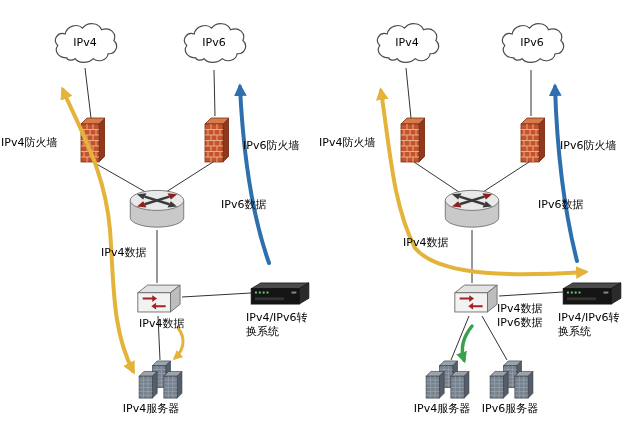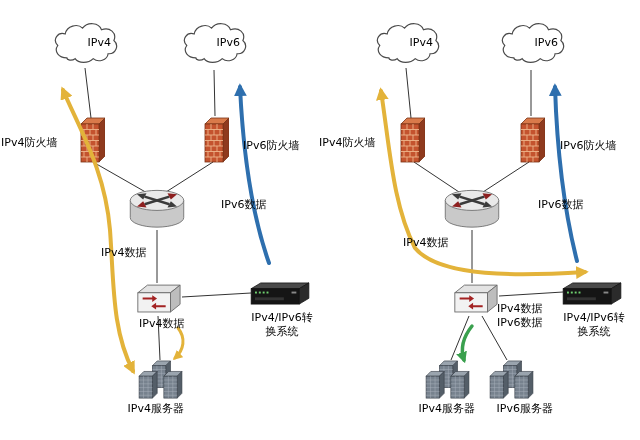--- a/index.html
+++ b/index.html
@@ -1,22 +1,22 @@
 <!DOCTYPE html>
 <html><head>
 <meta charset="utf-8">
 <style>
   * { margin:0; padding:0; box-sizing:border-box; }
   html,body { background:#ffffff; font-family:"DejaVu Sans","Liberation Sans",sans-serif; }
   .canvas { position:relative; width:640px; height:440px; background:#ffffff; overflow:hidden; }
   .layer { position:absolute; left:0; top:0; width:640px; height:440px; }
   .lbl { position:absolute; color:#000; font-size:11px; line-height:1.2; white-space:nowrap; }
   .sm  { font-size:11px; }
-  .ctr { text-align:right; }
-  .wrap { white-space:normal; word-break:break-all; text-align:center; line-height:1.25; }
+  .ctr { text-align:center; }
+  .wrap { white-space:normal; word-break:break-all; text-align:left; line-height:1.25; }
 </style>
 </head>
 <body>
 
 <div class="canvas">
 
   <svg class="layer" width="640" height="440" viewBox="0 0 640 440">
     <defs>
       <marker id="mkY" viewBox="0 0 10 10" refX="7" refY="5" markerWidth="3.2" markerHeight="3.2" orient="auto-start-reverse">
         <path d="M0,0 L10,5 L0,10 Z" fill="#e3b33a"></path>
@@ -180,15 +180,15 @@
   <div class="lbl sm ctr" style="left:381px; top:36px;  width:52px;">IPv4</div>
   <div class="lbl sm ctr" style="left:506px; top:36px;  width:52px;">IPv6</div>
   <div class="lbl" style="left:319px; top:136px;">IPv4防火墙</div>
   <div class="lbl" style="left:560px; top:139px;">IPv6防火墙</div>
   <div class="lbl sm" style="left:538px; top:198px;">IPv6数据</div>
   <div class="lbl sm" style="left:403px; top:236px;">IPv4数据</div>
   <div class="lbl sm" style="left:497px; top:302px;">IPv4数据</div>
   <div class="lbl sm" style="left:497px; top:316px;">IPv6数据</div>
   <div class="lbl wrap" style="left:558px; top:311px; width:72px;">IPv4/IPv6转换系统</div>
   <div class="lbl ctr" style="left:409px; top:402px; width:66px;">IPv4服务器</div>
-  <div class="lbl ctr" style="left:487px; top:402px; width:66px;">IPv6服务器</div>
+  <div class="lbl ctr" style="left:477px; top:402px; width:66px;">IPv6服务器</div>
 
 </div>
 
 </body></html>

